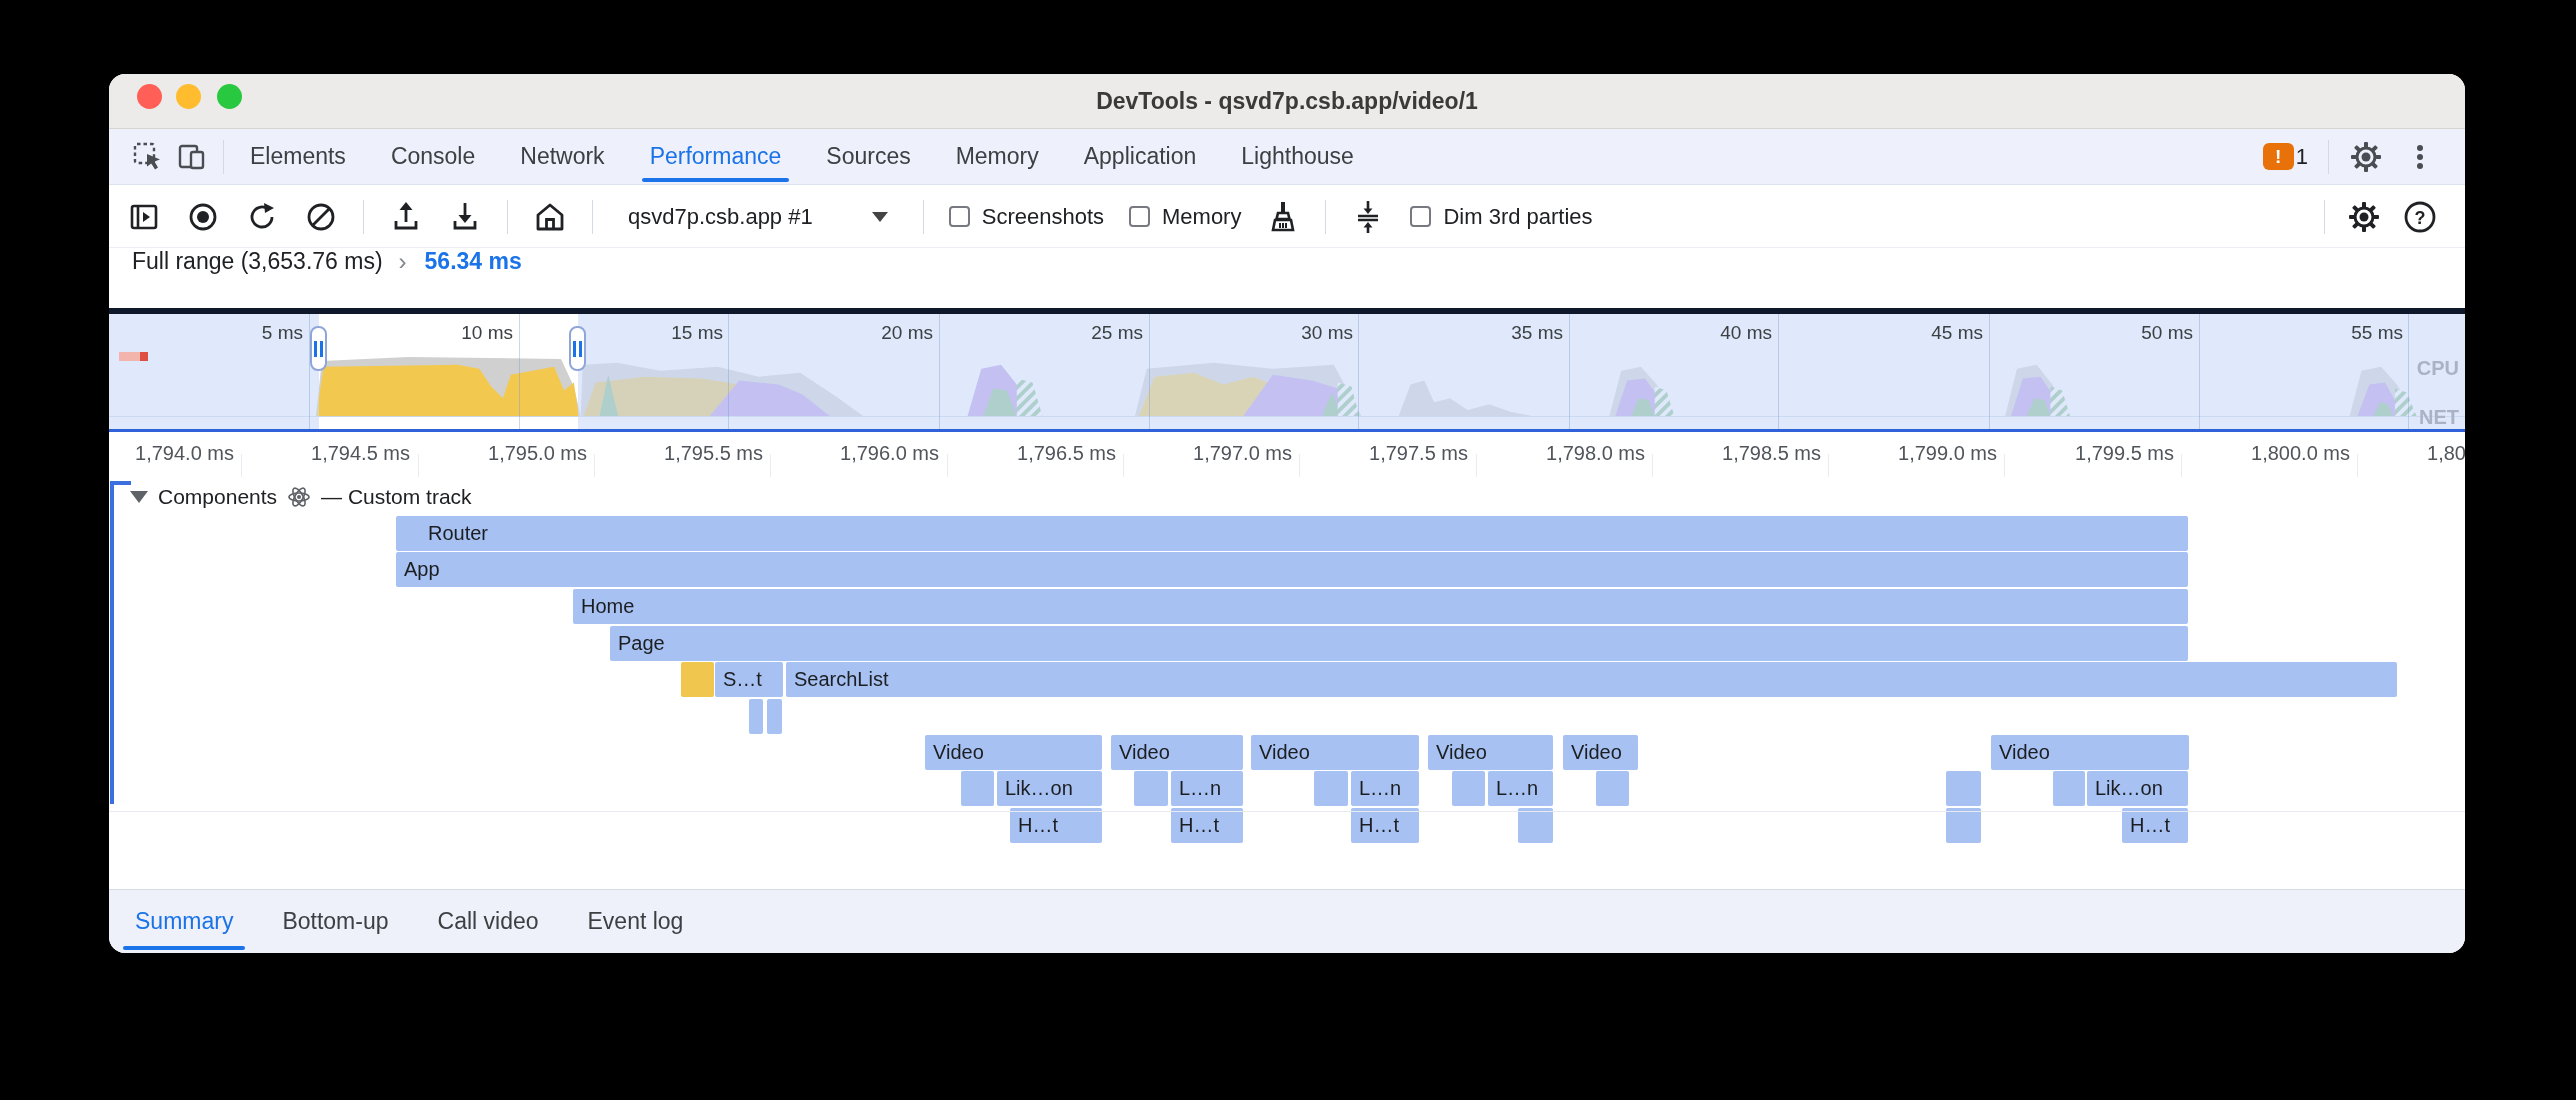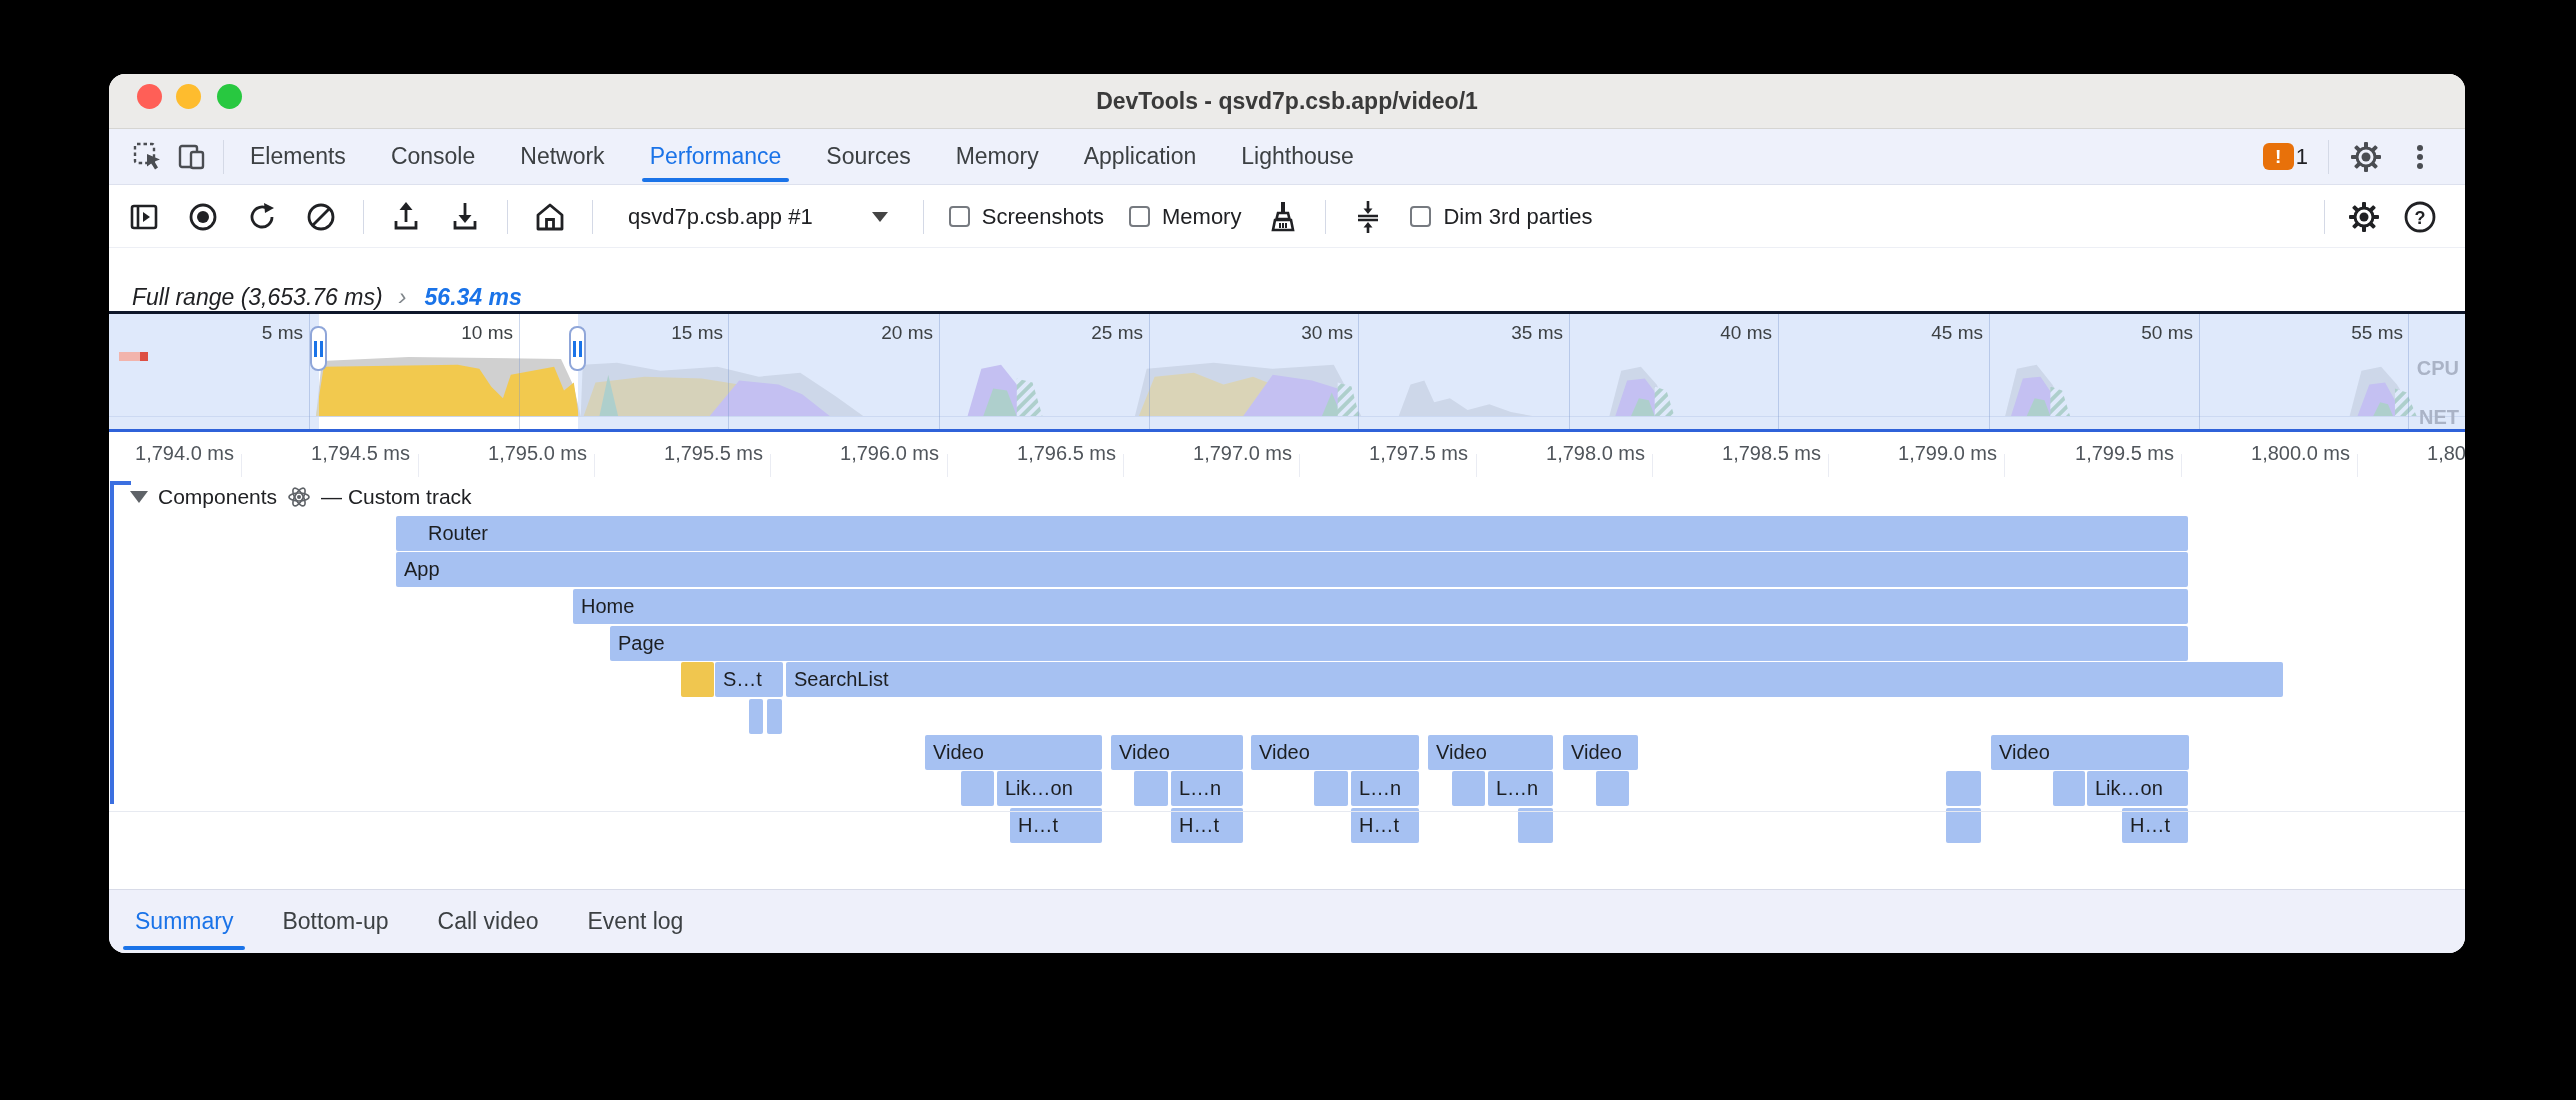--- a/index.html
+++ b/index.html
@@ -27,21 +27,21 @@
   
   #toolbar { position:absolute; left:0; top:112px; width:100%; height:62px; background:#fff; border-bottom:1px solid #edeff5; display:flex; align-items:center; }
   #toolbar-left { display:flex; align-items:center; gap:25px; margin-left:18px; }
   .select-box { display:flex; align-items:center; gap:59px; padding:0 10px; font-size:22px; color:#202124; }
   .caret-down { width:0; height:0; border-left:8px solid transparent; border-right:8px solid transparent; border-top:10px solid #444; }
   .checkbox { display:flex; align-items:center; gap:12px; font-size:22px; color:#202124; }
   .cb { width:21px; height:21px; border:2px solid #767a80; border-radius:4px; background:#fff; flex:none; }
   #toolbar-right { margin-left:auto; display:flex; align-items:center; gap:22px; margin-right:28px; }
 
   
-  #crumb { position:absolute; left:0; top:174px; width:100%; height:66px; background:#fff; border-bottom:3px solid #0f172a; display:flex; align-items:flex-end; font-size:23px;font-style:italic; }
+  #crumb { position:absolute; left:0; top:174px; width:100%; height:66px; background:#fff; border-bottom:6px solid #0f172a; display:flex; align-items:flex-start; font-size:23px; }
   #crumb-full { margin-left:23px; color:#202124; }
   #crumb-sep { margin:0 18px 0 16px; color:#80868b; font-size:24px; }
   #crumb-sel { color:var(--accent); font-weight:bold; }
 
   
   #minimap { position:absolute; left:0; top:240px; width:100%; height:130px; background:#fff; overflow:hidden;padding-left:44px; }
   #mm-net-line { position:absolute; left:0; top:102px; width:100%; height:1px; background:#ccd5e8; }
   .mm-overlay { position:absolute; top:0; height:115px; background:rgba(203,219,248,.62); }
   .mm-grid { position:absolute; top:0; width:1px; height:115px; background:rgba(120,150,205,.38); }
   .mm-label { position:absolute; top:8px; width:91px; text-align:right; font-size:19px; color:#3c4043; }
@@ -406,21 +406,21 @@
       </svg>
       <span>— Custom track</span>
     </div>
     <div id="flame-entries">
         <div class="flame-bar" style="left: 287px; top: 39px; width: 1792px; height: 35px; padding-left: 32px;">Router</div>
         <div class="flame-bar" style="left: 287px; top: 75px; width: 1792px; height: 35px;">App</div>
         <div class="flame-bar" style="left: 464px; top: 112px; width: 1615px; height: 35px;">Home</div>
         <div class="flame-bar" style="left: 501px; top: 149px; width: 1578px; height: 35px;">Page</div>
         <div class="flame-bar y" style="left: 572px; top: 185px; width: 33px; height: 35px;"></div>
         <div class="flame-bar" style="left: 606px; top: 185px; width: 68px; height: 35px;">S…t</div>
-        <div class="flame-bar" style="left: 677px; top: 185px; width: 1497px; height: 35px;">SearchList</div>
+        <div class="flame-bar" style="left: 677px; top: 185px; width: 1611px; height: 35px;">SearchList</div>
         <div class="flame-bar" style="left: 640px; top: 222px; width: 14px; height: 35px;"></div>
         <div class="flame-bar" style="left: 658px; top: 222px; width: 15px; height: 35px;"></div>
         <div class="flame-bar" style="left: 816px; top: 258px; width: 177px; height: 35px;">Video</div>
         <div class="flame-bar" style="left: 1002px; top: 258px; width: 132px; height: 35px;">Video</div>
         <div class="flame-bar" style="left: 1142px; top: 258px; width: 168px; height: 35px;">Video</div>
         <div class="flame-bar" style="left: 1319px; top: 258px; width: 125px; height: 35px;">Video</div>
         <div class="flame-bar" style="left: 1454px; top: 258px; width: 75px; height: 35px;">Video</div>
         <div class="flame-bar" style="left: 1882px; top: 258px; width: 198px; height: 35px;">Video</div>
         <div class="flame-bar" style="left: 852px; top: 294px; width: 33px; height: 35px;"></div>
         <div class="flame-bar" style="left: 888px; top: 294px; width: 105px; height: 35px;">Lik…on</div>

